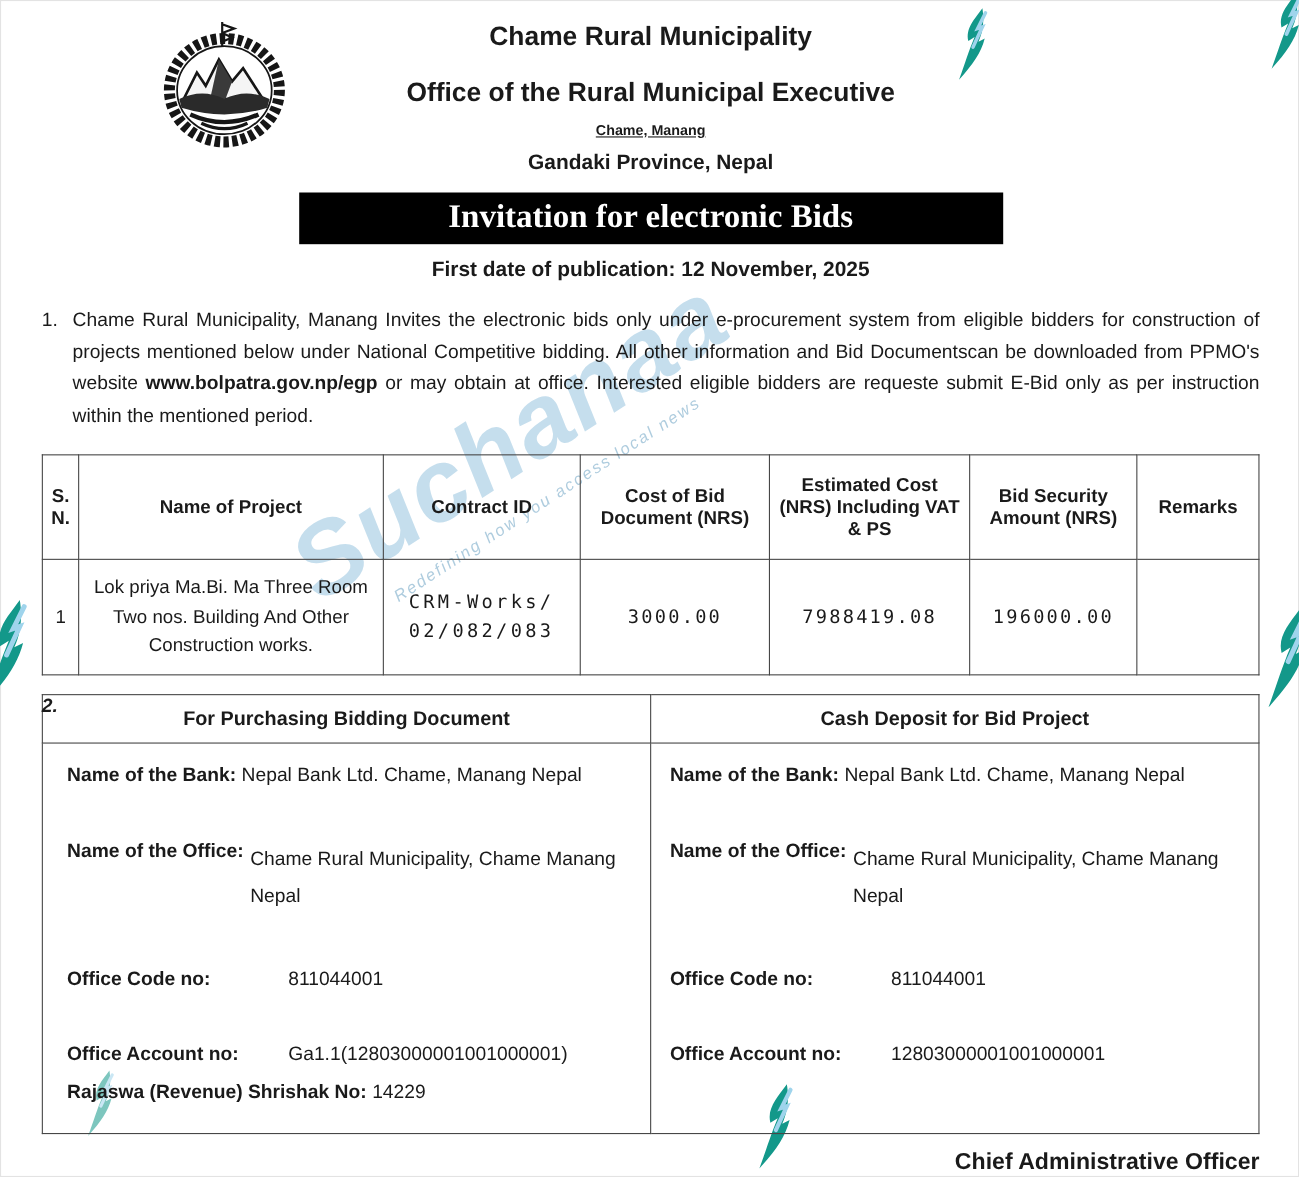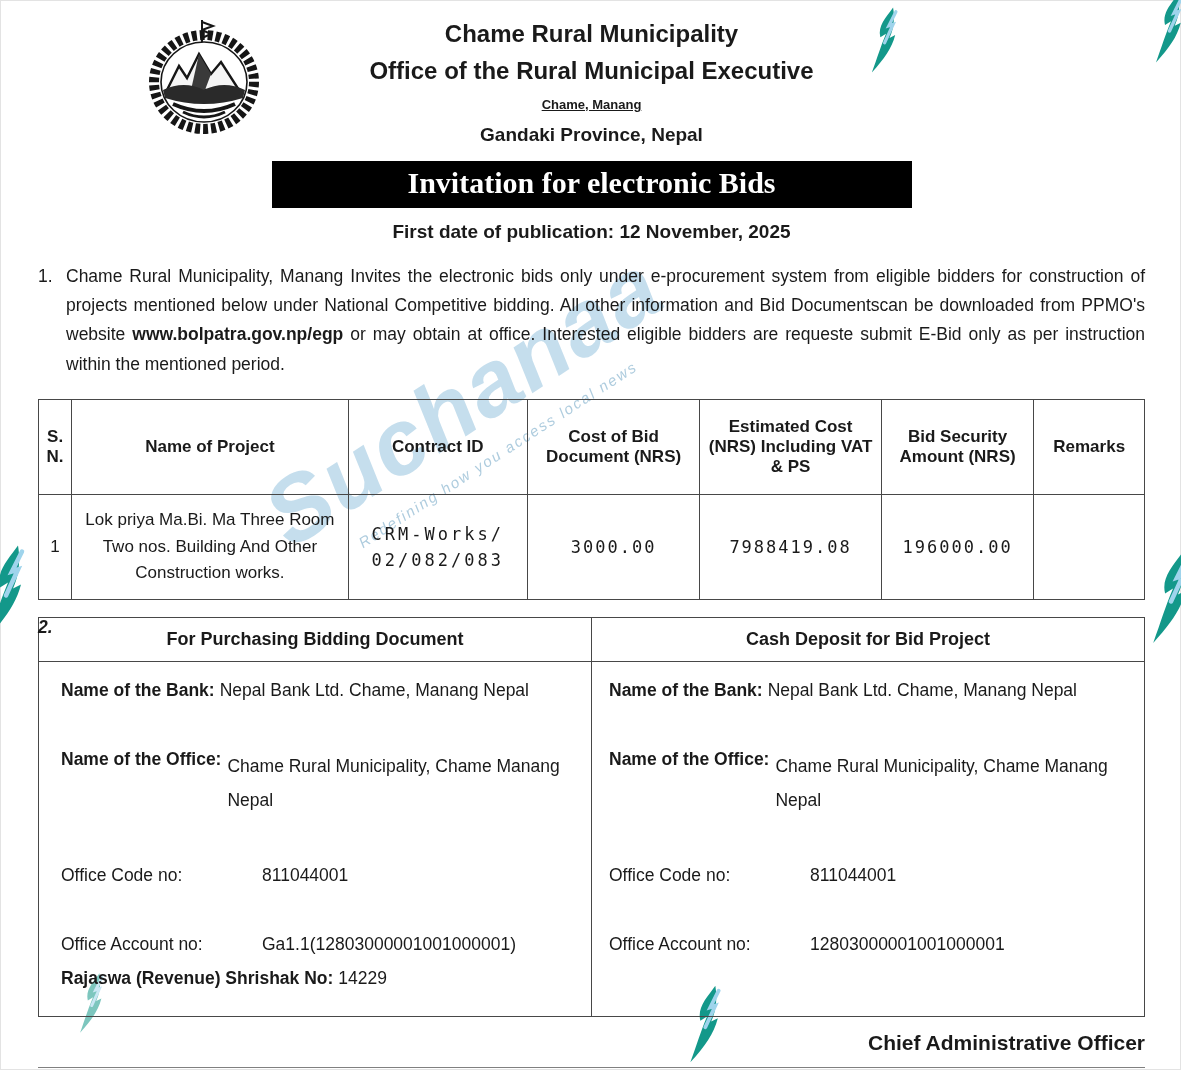--- a/index.html
+++ b/index.html
@@ -40,21 +40,21 @@
     margin-top:10px;
     font-size:15px; font-style:italic;
     letter-spacing:2px;
     color:rgba(120,170,200,0.6);
   }
   
   .content { position:relative; z-index:2; padding:18px 36px 0 38px; }
   .header-block { position:relative; text-align:center; }
   .emblem { position:absolute; left:100px; top:0; width:132px; height:120px; }
   .h-line1 { font-size:24px; font-weight:bold; padding-top:2px; }
-  .h-line2 { font-size:24px; font-weight:bold; margin-top:9px; }
+  .h-line2 { font-size:24px; font-weight:bold; margin-top:23px; }
   .h-line3 { font-size:13px; font-weight:bold; margin-top:12px;text-decoration:underline; }
   .h-line4 { font-size:19px; font-weight:bold; margin-top:12px; }
   .banner {
     width:640px; margin:15px auto 0;
     background:#000; color:#fff;
     font-family:"Liberation Serif", serif;
     font-weight:bold; font-size:30px;
     text-align:center; padding:5px 0 8px;
   }
   .publication { margin-top:13px; text-align:center; font-weight:bold; font-size:19px; }
@@ -90,21 +90,21 @@
   
   .bank-table { margin-top:15px; }
   .bank-table th, .bank-table td { border:1px solid #474747; }
   .bank-table th { font-size:18px; font-weight:bold; text-align:center; padding:11px 6px; width:50%; }
   .bank-table td { vertical-align:top; padding:18px 12px 14px 22px; }
   .bank-table td.right-cell { padding-left:17px; }
   .bank-line { font-size:17.5px; margin-bottom:13px; }
   .bank-line b { font-weight:bold; }
   .bank-line .inline-val { margin-left:5px; }
   .bank-flex { display:flex;margin-top:48px; }
-  .bank-flex .lbl { flex:0 0 201px; font-weight:normal; }
+  .bank-flex .lbl { flex:0 0 201px; font-weight:bold; }
   .bank-flex .lbl-auto { font-weight:bold; white-space:nowrap; margin-right:6px; }
   .bank-flex .val { flex:1; line-height:1.95; }
   .signature { margin-top:14px; text-align:right; font-weight:bold; font-size:21px; }
   .bottom-rule { margin-top:12px; border-top:1.5px solid #808080; }
   .source-line { text-align:right; font-style:italic; font-size:15px; padding:3px 1px 0 0; color:#111; }
 </style>
 </head>
 <body>
 
 <svg width="0" height="0" style="position:absolute">

